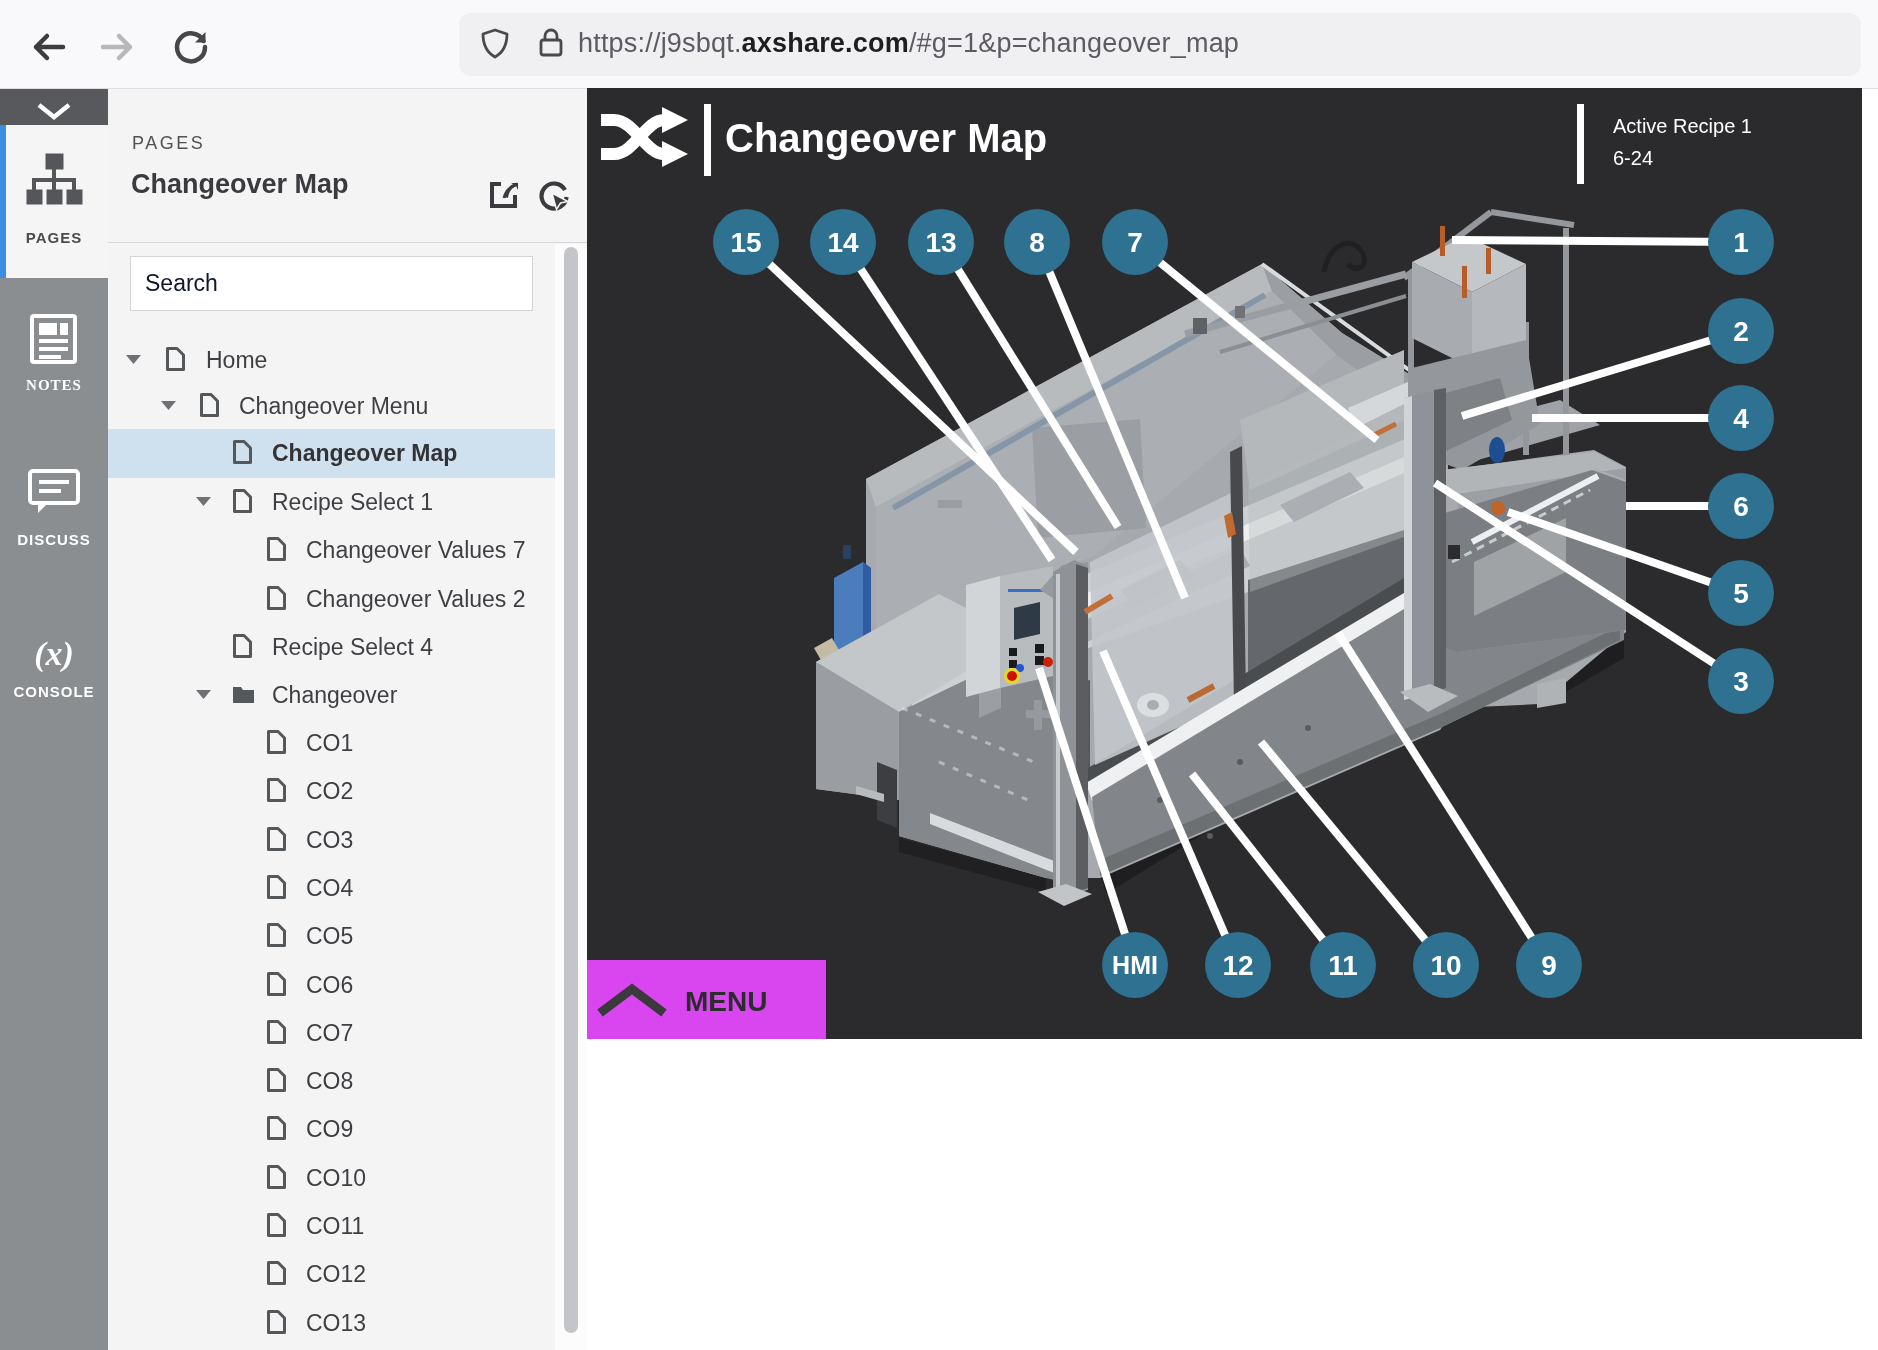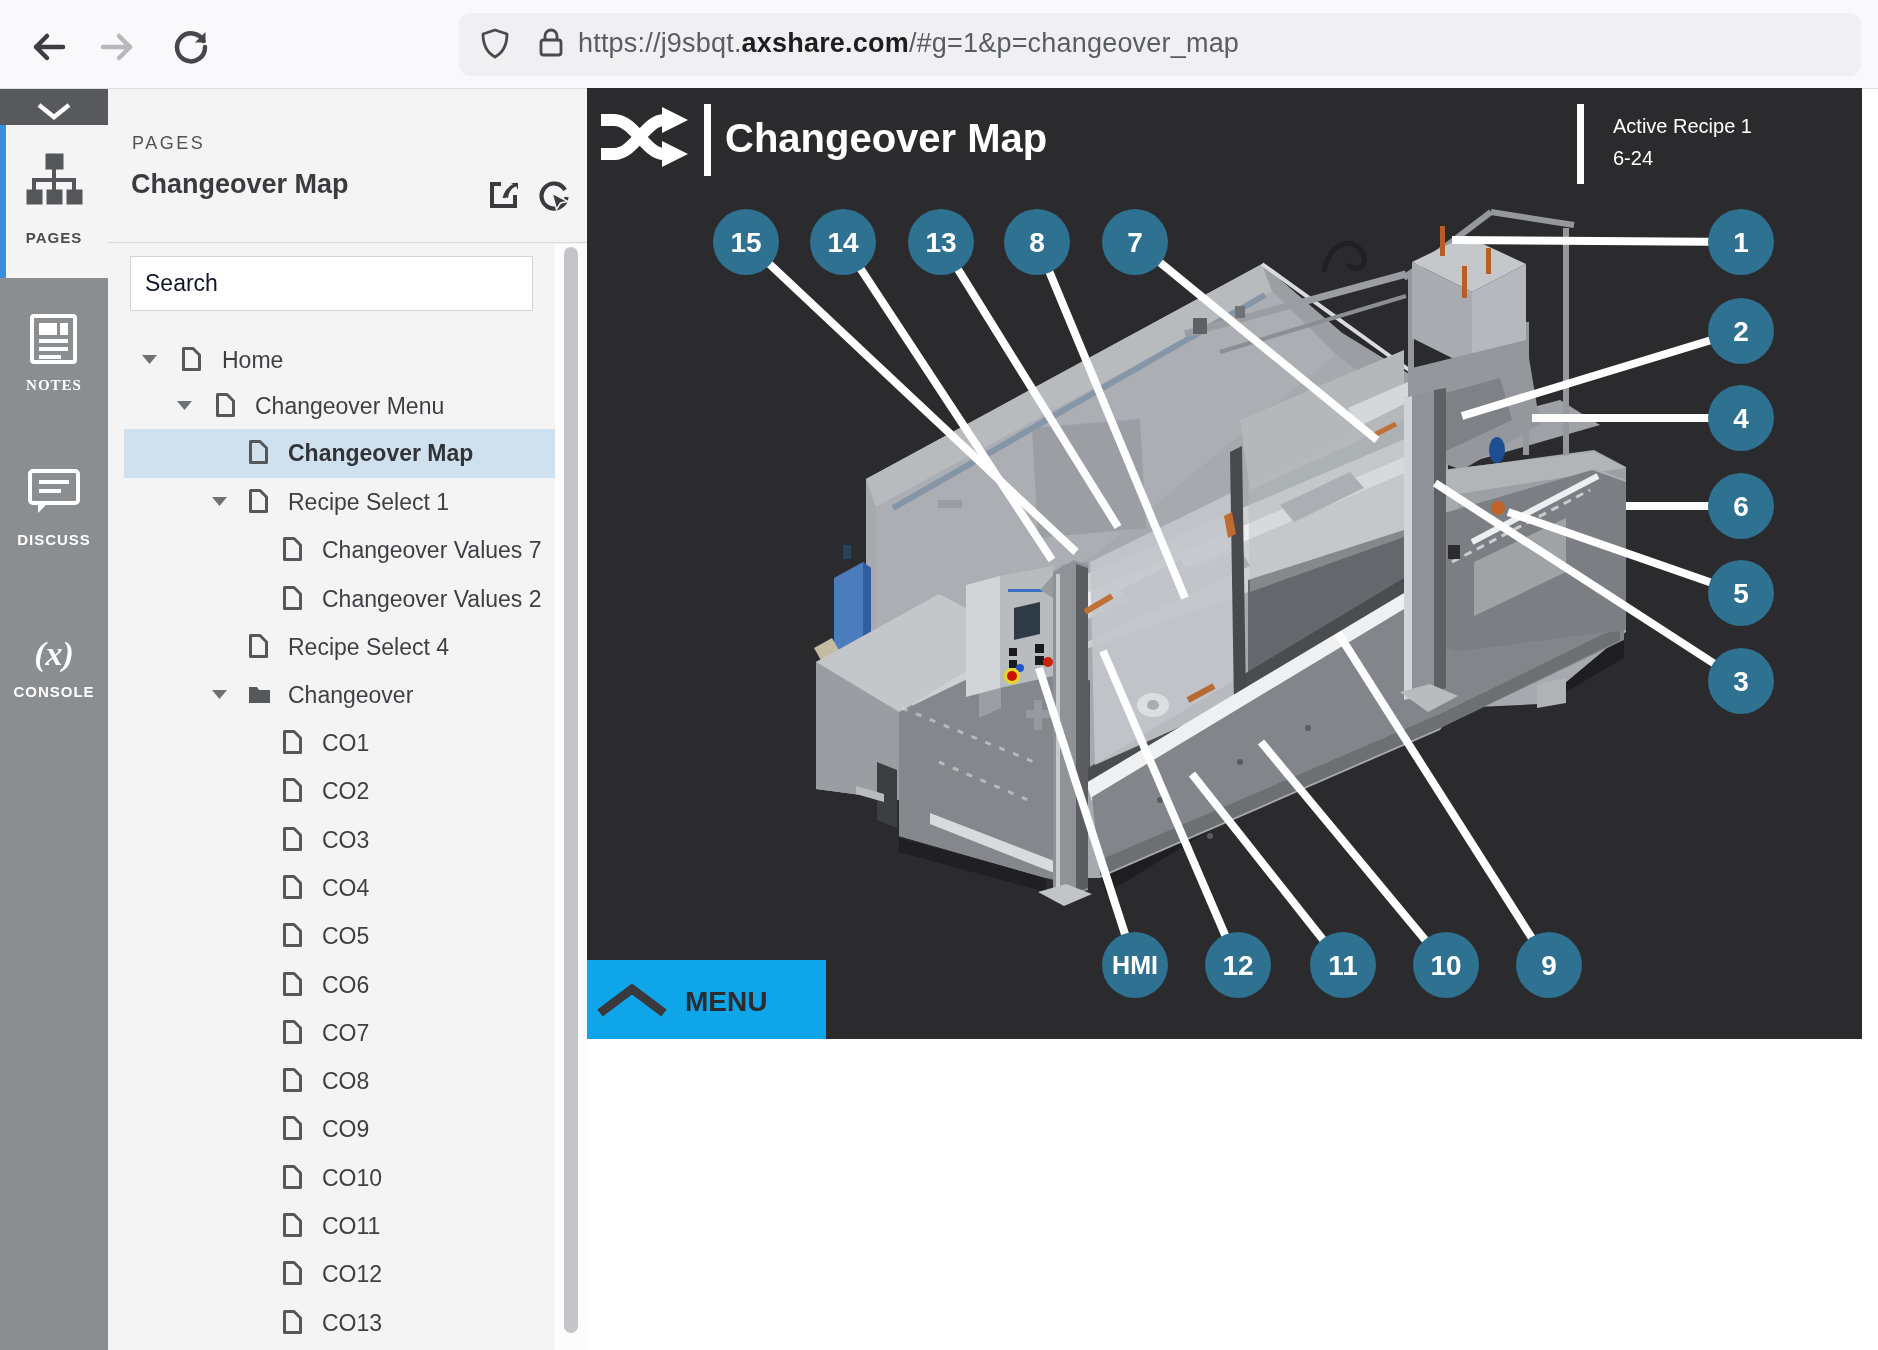--- a/index.html
+++ b/index.html
@@ -28,35 +28,35 @@
   
   #panel { position:absolute; left:108px; top:89px; width:479px; height:1261px;
     background:#f4f4f5; }
   #panel .hdr1 { position:absolute; left:24px; top:44px; font-size:18px; color:#515156;
     letter-spacing:2.5px; }
   #panel .hdr2 { position:absolute; left:23px; top:80px; font-size:27px; font-weight:bold; color:#3b3b3f; }
   #panel .sep { position:absolute; left:0px; top:153px; width:479px; height:1px; background:#d9d9dc; }
   #searchbox { position:absolute; left:22px; top:167px; width:403px; height:55px;
     background:#fff; border:1px solid #d4d4d8; }
   #searchbox span { position:absolute; left:14px; top:13px; font-size:23px; color:#0f172a; }
-  .trow { position:absolute; left:16px; width:450px; height:49px; }
+  .trow { position:absolute; left:0; width:450px; height:49px; }
   .trow .txt { position:absolute; top:11px; font-size:23px; color:#3f3f43; }
   .trow.sel { background:#cfe0ef; width:450px; }
   .trow.sel .txt { font-weight:bold; color:#333336; }
   #pscroll { position:absolute; left:456px; top:158px; width:14px; height:1086px;
     border-radius:7px; background:#c3c5c8; }
 
   
   #stage { position:absolute; left:587px; top:88px; width:1275px; height:951px;
     background:#2b2b2d; }
   #stgtitle { position:absolute; left:138px; top:28px; font-size:40px; font-weight:bold; color:#fff; }
   #vbar1 { position:absolute; left:117px; top:16px; width:7px; height:72px; background:#fff; }
   #vbar2 { position:absolute; left:990px; top:16px; width:7px; height:80px; background:#fff; }
   #recipe { position:absolute; left:1026px; top:22px; font-size:20px; color:#fff; line-height:32px; }
-  #menubtn { position:absolute; left:0; top:872px; width:239px; height:79px; background:#0ea5e9; }
+  #menubtn { position:absolute; left:0; top:872px; width:239px; height:79px; background:#d946ef; }
   #menubtn .mtxt { position:absolute; left:98px; top:26px; font-size:28px; font-weight:bold; color:#2c2c2e; }
 </style>
 </head>
 <body>
 
 <div id="toolbar">
   <svg class="abs" style="left:30px;top:29px" width="36" height="36" viewBox="0 0 36 36">
     <path d="M33 18 H6 M6 18 L17 7 M6 18 L17 29" stroke="#3c3c41" stroke-width="4.5" fill="none" stroke-linecap="round"></path>
   </svg>
   <svg class="abs" style="left:100px;top:29px" width="36" height="36" viewBox="0 0 36 36">

